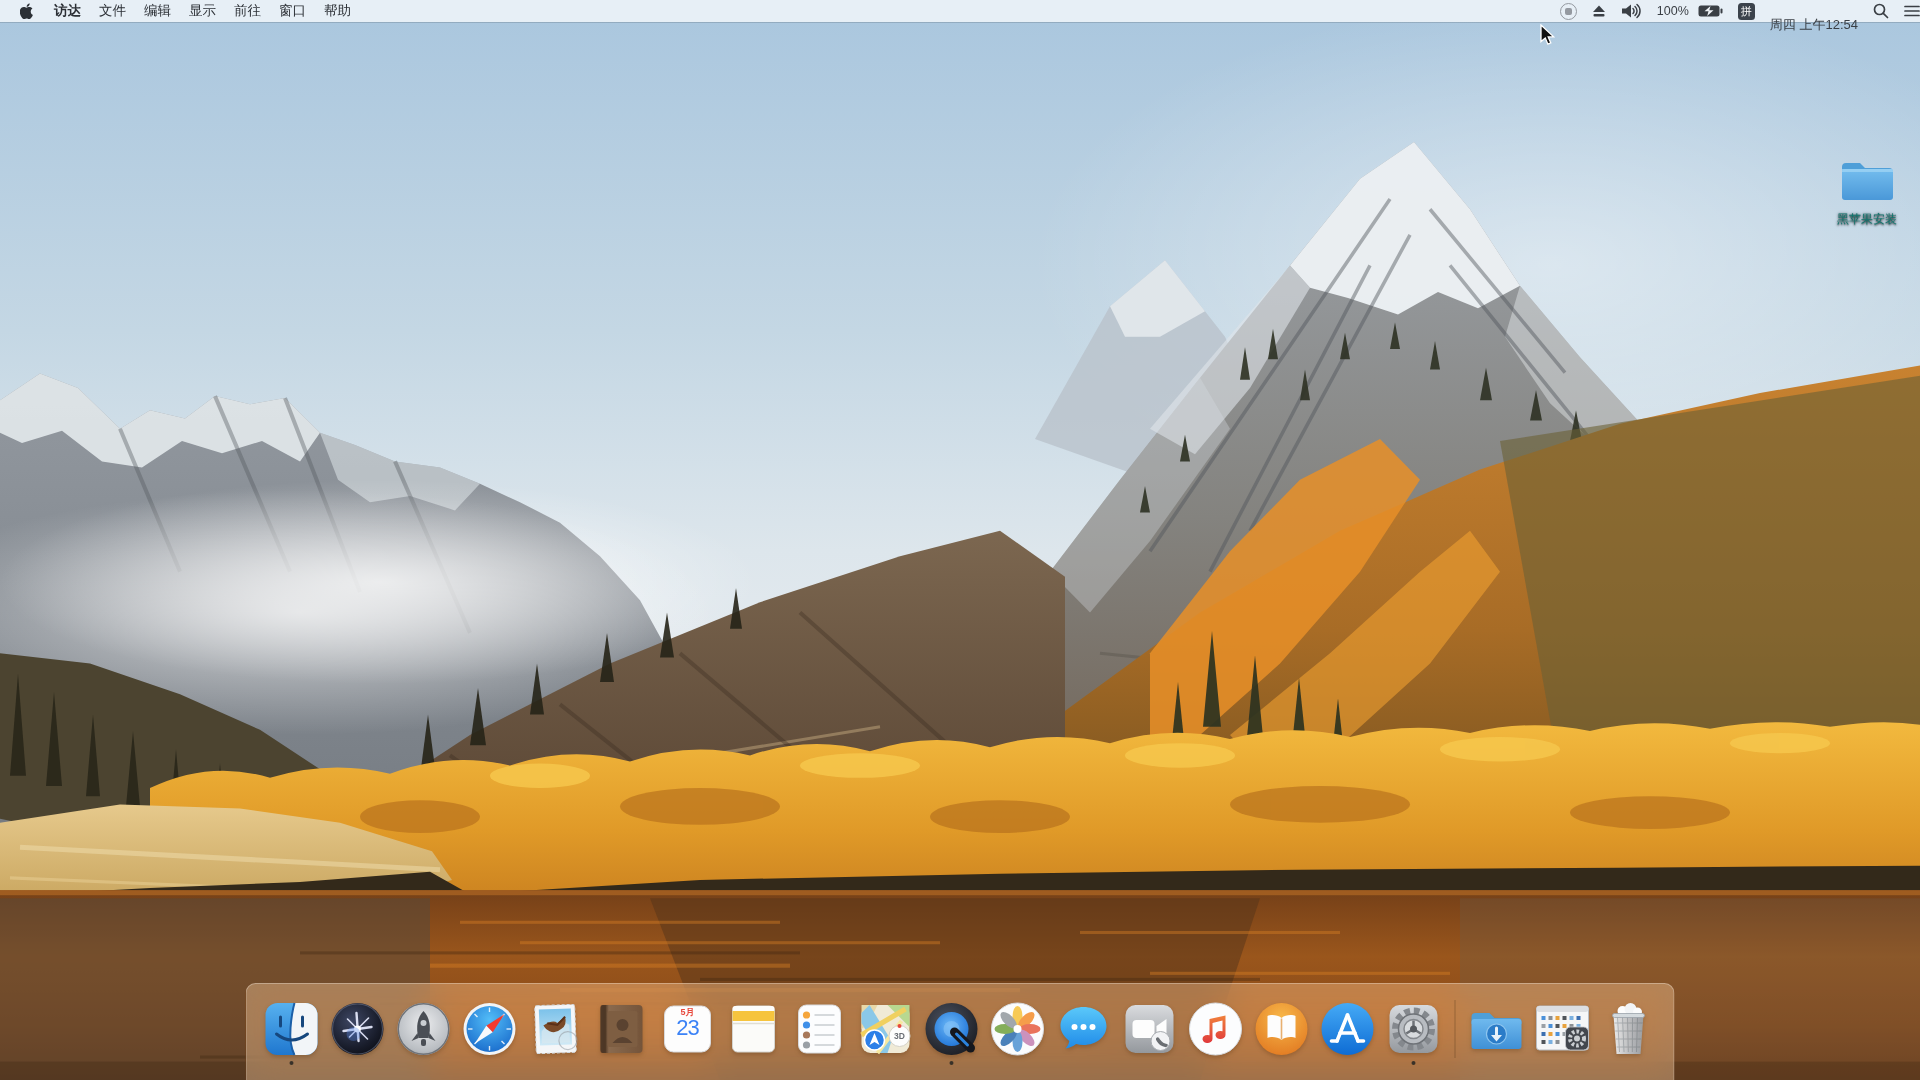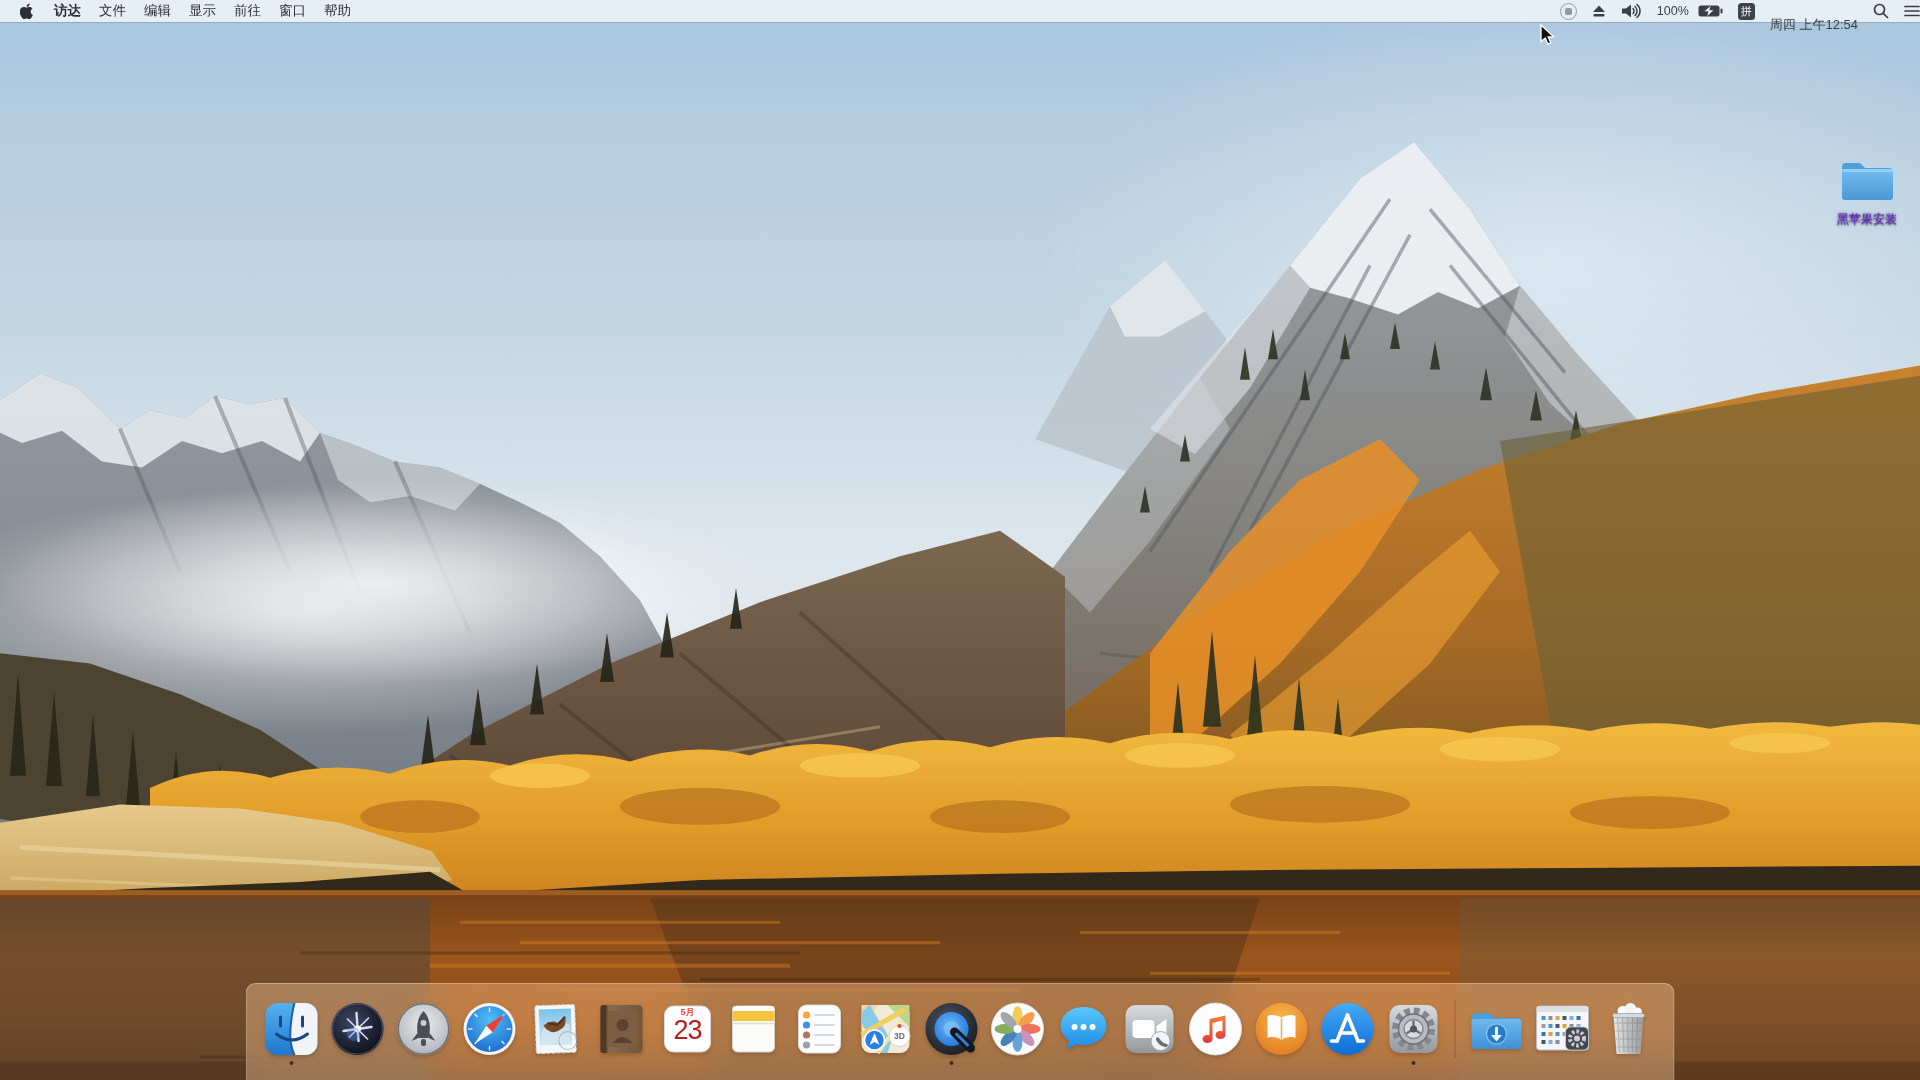--- a/index.html
+++ b/index.html
@@ -28,42 +28,42 @@
             display:flex;align-items:center;justify-content:center;}
   .rec-stop i{display:block;width:7px;height:7px;border-radius:2px;background:#9499a0;}
   .ime-badge{width:17px;height:17px;border-radius:3.5px;background:#3c434c;color:#fff;
              font-size:11px;display:flex;align-items:center;justify-content:center;}
   .clock{font-size:13px;white-space:nowrap;margin-top:28px;}
   .batt-label{font-size:12.5px;margin-right:-6px;}
 
   
   .desktop-icon{position:absolute;left:1824px;top:156px;width:86px;z-index:10;
     display:flex;flex-direction:column;align-items:center;}
-  .desktop-icon .flabel{margin-top:3px;font-size:12px;color:#6d28d9;white-space:nowrap;
+  .desktop-icon .flabel{margin-top:3px;font-size:12px;color:#0f766e;white-space:nowrap;
     text-shadow:0 1px 2px rgba(0,0,0,.75),0 0 3px rgba(0,0,0,.5);}
 
   
   .dock{position:absolute;bottom:0;left:50%;transform:translateX(-50%);z-index:40;
     height:78px;display:flex;align-items:center;padding:6px 12px 12px;
     background:rgba(243,208,170,0.40);
     border:1px solid rgba(255,255,255,0.30);border-bottom:none;
     border-radius:10px 10px 0 0;
     backdrop-filter:blur(18px) saturate(1.4);-webkit-backdrop-filter:blur(18px) saturate(1.4);}
   .dock-item{position:relative;width:56px;height:56px;margin:0 5px;flex:0 0 auto;}
   .dock-item svg{display:block;width:56px;height:56px;filter:drop-shadow(0 2px 2px rgba(60,30,0,.25));}
   .dock-item.running::after{content:'';position:absolute;left:50%;bottom:-8px;margin-left:-2px;
     width:4px;height:4px;border-radius:50%;background:rgba(45,42,38,.9);}
   .dock-sep{width:1px;height:58px;margin:0 8px;background:rgba(70,45,20,.35);flex:0 0 auto;}
 
   
   .cal-wrap{position:relative;width:56px;height:56px;}
   .cal-wrap .cal-month{position:absolute;top:5px;left:0;width:100%;text-align:center;
     font-size:9px;color:#e8483c;font-weight:bold;}
   .cal-wrap .cal-day{position:absolute;top:14px;left:0;width:100%;text-align:center;
-    font-size:27px;font-weight:300;color:#b91c1c;letter-spacing:-1px;}
+    font-size:22px;font-weight:300;color:#3b82f6;letter-spacing:-1px;}
   .maps-3d{position:absolute;right:3px;top:24px;width:20px;height:20px;border-radius:50%;
     background:#fdfdfd;border:1px solid #d5d2c8;display:flex;align-items:center;justify-content:center;
     font-size:8.5px;font-weight:bold;color:#6a6e74;text-align:center;}
   .maps-3d::before{content:'';position:absolute;top:-2px;left:8px;width:4px;height:4px;border-radius:50%;background:#e8483c;}
 
   
   .cursor{position:absolute;left:1540px;top:24px;z-index:99;pointer-events:none;}
 </style>
 </head>
 <body>

